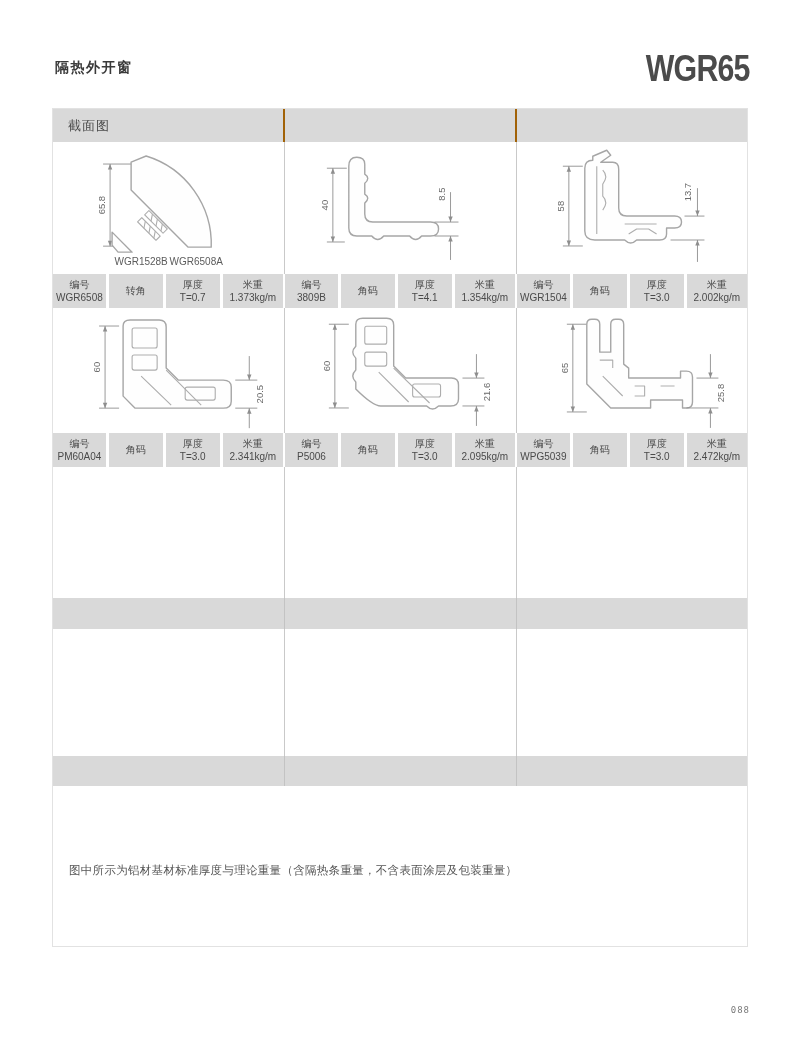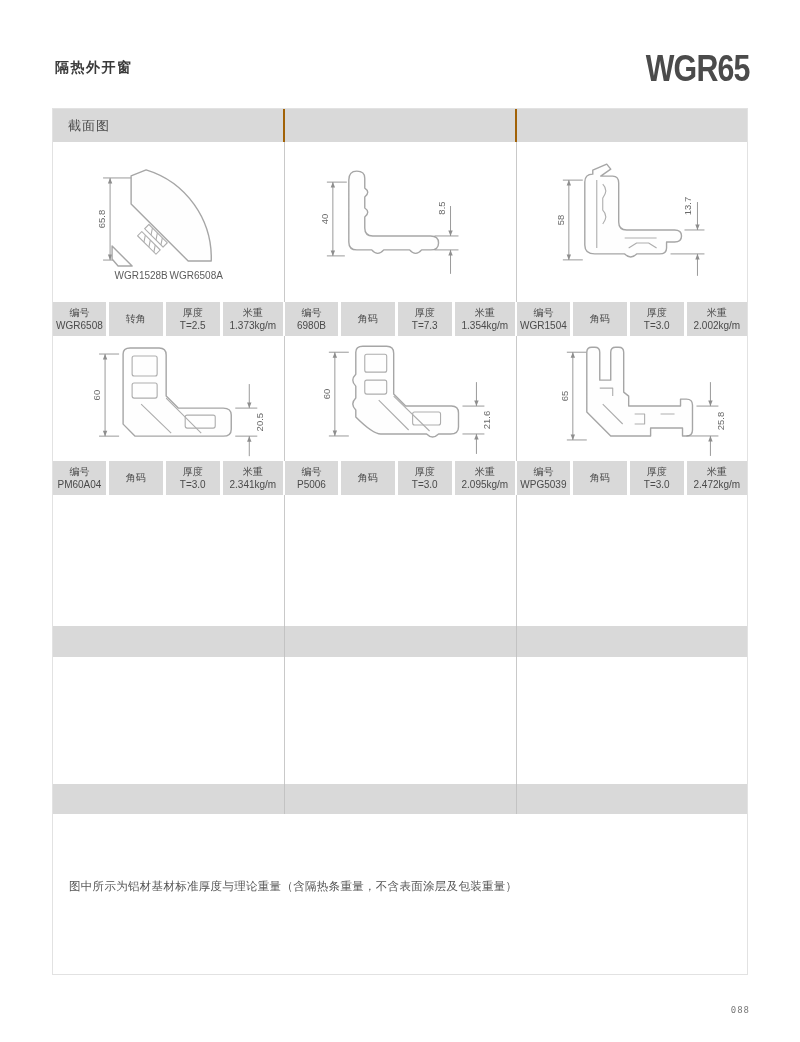--- a/index.html
+++ b/index.html
@@ -21,21 +21,21 @@
   
   .catalog-table {
     position:absolute; left:52px; top:108px; width:696px;
     border:1px solid #e2e2e2; background:#ffffff;
   }
   .row-section { height:33px; display:grid; grid-template-columns:1fr 1fr 1fr; gap:2px; background:#a16207; }
   .sec-cell { background:#d9d9d9; display:flex; align-items:center; }
   .sec-cell span { padding-left:15px; font-size:13px; color:#4a4a4a; letter-spacing:1px; }
 
   .row-draw { display:grid; grid-template-columns:1fr 1fr 1fr; background:#fff; }
-  .row-draw.r1 { height:160px; }
+  .row-draw.r1 { height:132px; }
   .row-draw.r2 { height:125px; }
   .draw-cell { position:relative; }
   .draw-cell + .draw-cell { border-left:1px solid #c9c9c9; }
   .draw-cell svg { display:block; width:100%; height:100%; }
 
   .row-spec { height:34px; display:grid; grid-template-columns:1fr 1fr 1fr; gap:2px; background:#fff; }
   .spec-cell { display:grid; grid-template-columns:1fr 1.02fr 1.02fr 1.14fr; gap:3px; background:#fff; }
   .sub {
     background:#d9d9d9; display:flex; flex-direction:column; justify-content:center; align-items:center;
     font-size:10px; color:#4a4a4a; line-height:1.32; text-align:center;
@@ -50,21 +50,21 @@
   .row-band.b1 { height:31px; }
   .row-band.b2 { height:30px; }
   .vlines::before, .vlines::after {
     content:""; position:absolute; top:0; bottom:0; width:1px; background:#c9c9c9;
   }
   .vlines::before { left:calc(100%/3); }
   .vlines::after  { left:calc(200%/3); }
   .row-band.vlines::before, .row-band.vlines::after { background:#c3c3c3; }
 
   .row-footer { position:relative; height:160px; background:#fff; }
-  .footer-notes { position:absolute; left:16px; top:60px; }
+  .footer-notes { position:absolute; left:16px; top:72px; }
   .footer-notes p { font-size:11.5px; color:#555555; line-height:25px; letter-spacing:0.3px; }
 
   .page-number {
     position:absolute; right:50px; top:1005px; font-size:9px; font-weight:400;
     color:#7a7a7a; letter-spacing:1px; font-family:"DejaVu Sans Mono", monospace;
   }
   
   svg .p { fill:#fefefe; stroke:#a6a6a6; stroke-width:1.4; stroke-linejoin:round; }
   svg .i { fill:none; stroke:#adadad; stroke-width:1.1; stroke-linejoin:round; }
   svg .d { stroke:#8e8e8e; stroke-width:0.9; fill:none; }
@@ -162,38 +162,38 @@
       <div class="spec-cell">
         <div class="sub">
           <span class="lab">编号</span>
           <span class="val">WGR6508</span>
         </div>
         <div class="sub">
           <span class="val">转角</span>
         </div>
         <div class="sub">
           <span class="lab">厚度</span>
-          <span class="val">T=2.5</span>
+          <span class="val">T=0.7</span>
         </div>
         <div class="sub">
           <span class="lab">米重</span>
           <span class="val">1.373kg/m</span>
         </div>
       </div>
       <div class="spec-cell">
         <div class="sub">
           <span class="lab">编号</span>
-          <span class="val">6980B</span>
-        </div>
-        <div class="sub">
-          <span class="val">角码</span>
-        </div>
-        <div class="sub">
-          <span class="lab">厚度</span>
-          <span class="val">T=7.3</span>
+          <span class="val">3809B</span>
+        </div>
+        <div class="sub">
+          <span class="val">角码</span>
+        </div>
+        <div class="sub">
+          <span class="lab">厚度</span>
+          <span class="val">T=4.1</span>
         </div>
         <div class="sub">
           <span class="lab">米重</span>
           <span class="val">1.354kg/m</span>
         </div>
       </div>
       <div class="spec-cell">
         <div class="sub">
           <span class="lab">编号</span>
           <span class="val">WGR1504</span>

